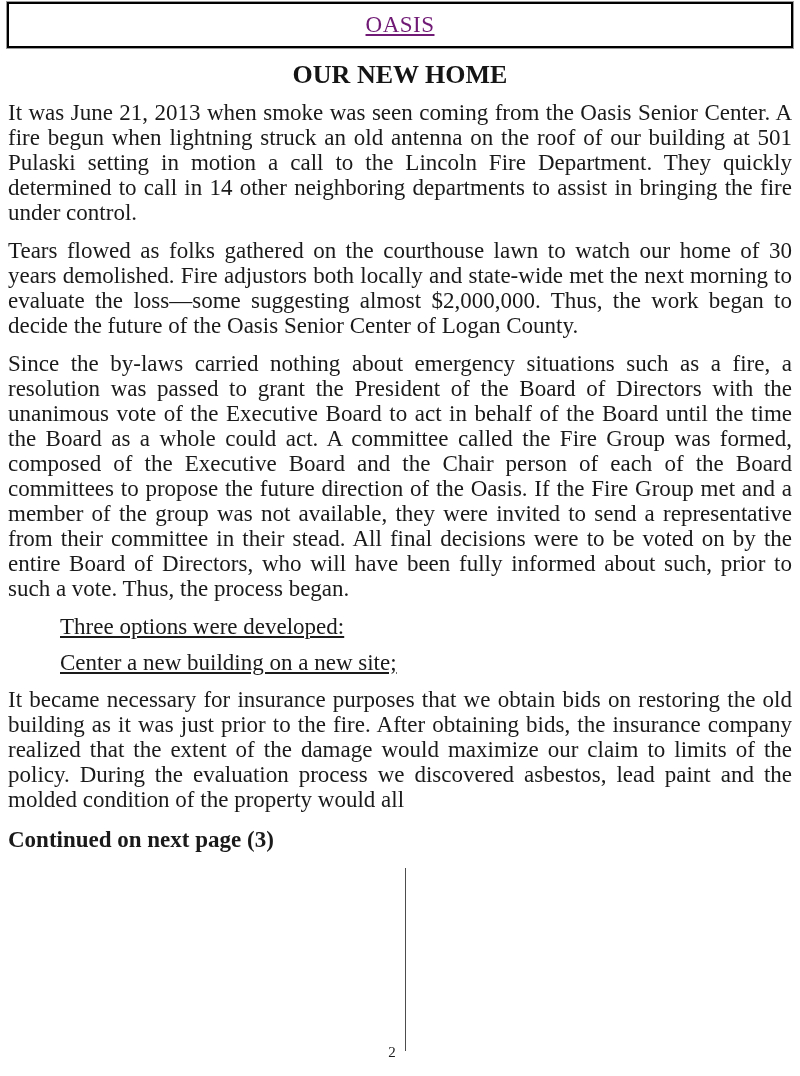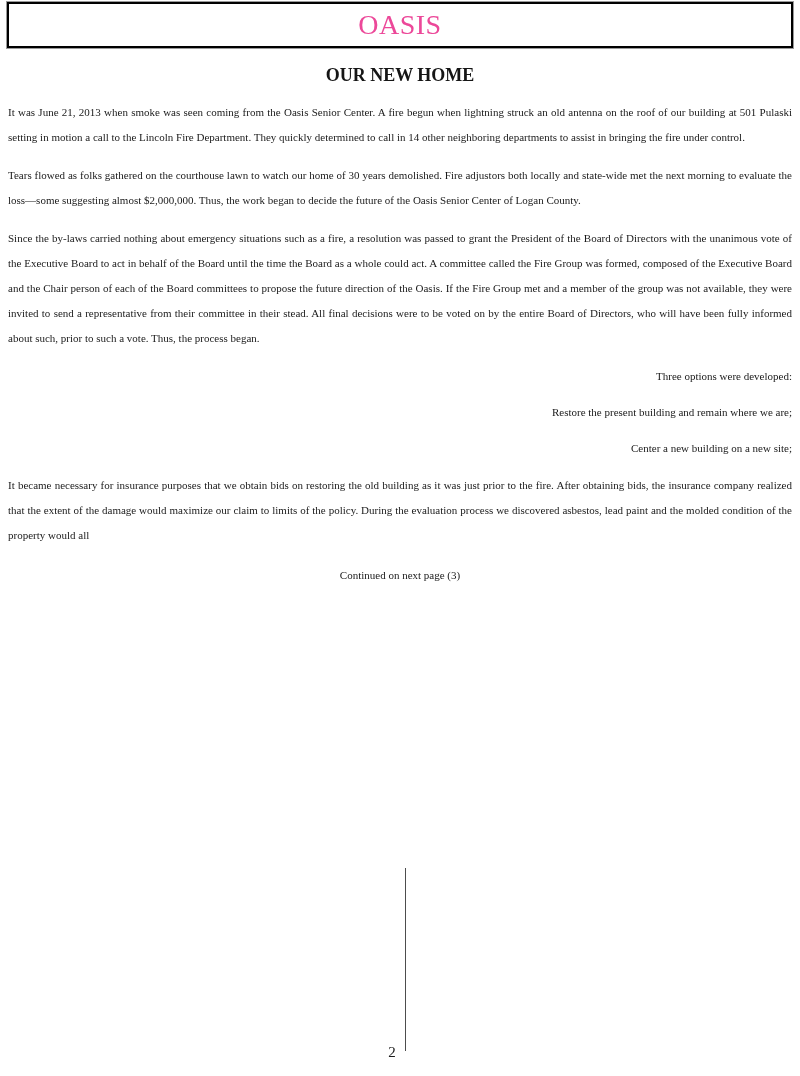--- a/index.html
+++ b/index.html
@@ -15,50 +15,53 @@
   .masthead {
     margin: 2px 7px 0 7px;
     height: 42px;
     border: 2px solid #000000;
     box-shadow: 0 0 0 1px #9a9a9a;
     display: flex;
     align-items: center;
     justify-content: center;
   }
   .masthead-title {
-    font-size: 28px;
+    font-size: 23px;
     letter-spacing: 0.5px;
-    color: #ec4899;
+    color: #701a75;
+    text-decoration: underline;
   }
   .heading {
     margin: 14px 0 0 0;
     text-align: center;
-    font-size: 18px;
+    font-size: 26px;
     font-weight: bold;
     color: #151515;
     line-height: 26px;
   }
   .content {
     padding: 0 8px;
-    font-size: 11px;
+    font-size: 23px;
   }
   .content p {
     line-height: 25px;
   }
   p.body {
     margin: 12px 0 13px 0;
     text-align: justify;
   }
   p.option {
     margin: 11px 0 11px 52px;
-    text-align: right;
+    text-align: left;
+    text-decoration: underline;
   }
   p.continued {
     margin: 15px 0 4px 0;
-    text-align: center;
+    text-align: left;
+    font-weight: bold;
   }
   .divider {
     position: absolute;
     left: 405px;
     top: 868px;
     width: 1px;
     height: 183px;
     background: #4d4d4d;
   }
   .page-number {
@@ -78,21 +81,20 @@
   <span class="masthead-title">OASIS</span>
 </header>
 
 <h1 class="heading">OUR NEW HOME</h1>
 
 <main class="content">
   <p class="body">It was June 21, 2013 when smoke was seen coming from the Oasis Senior Center.  A fire begun when lightning struck an old antenna on the roof of our building at 501 Pulaski setting in motion a call to the Lincoln Fire Department.  They quickly determined to call in 14 other neighboring departments to assist in bringing the fire under control.</p>
   <p class="body">Tears flowed as folks gathered on the courthouse lawn to watch our home of  30 years demolished.  Fire adjustors both locally and state-wide met the next morning to evaluate the loss—some suggesting almost $2,000,000.  Thus, the work began to decide the future of the Oasis Senior Center of Logan County.</p>
   <p class="body">Since the by-laws carried nothing about emergency situations such as a fire, a resolution was passed to grant the President of the Board of Directors with the unanimous vote of the Executive Board to act in behalf of the Board until the time the Board as a whole could act.   A committee called the Fire Group was formed, composed of the Executive Board and the Chair person of each of the Board committees to propose the future direction of the Oasis. If the Fire Group met and a member of the group was not available, they were invited to send a representative from their committee in their stead.  All final decisions were to be voted on by the entire Board of Directors, who will have been fully informed about such, prior to such a vote. Thus, the process began.</p>
   <p class="option">Three options were developed:</p>
-  <p class="option">Restore the present building and remain where we are;</p>
   <p class="option">Center a new building on a new site;</p>
   <p class="body">It became necessary for insurance purposes that we obtain bids on restoring the old building as it was just prior to the fire.  After obtaining bids, the insurance company realized that the extent of the damage would maximize our claim to limits of the policy. During the evaluation process we discovered asbestos, lead paint and the molded condition of the property would all</p>
   <p class="continued">Continued on next page (3)</p>
 </main>
 
 <div class="divider"></div>
 
 <div class="page-number">2</div>
 
 </body></html>

